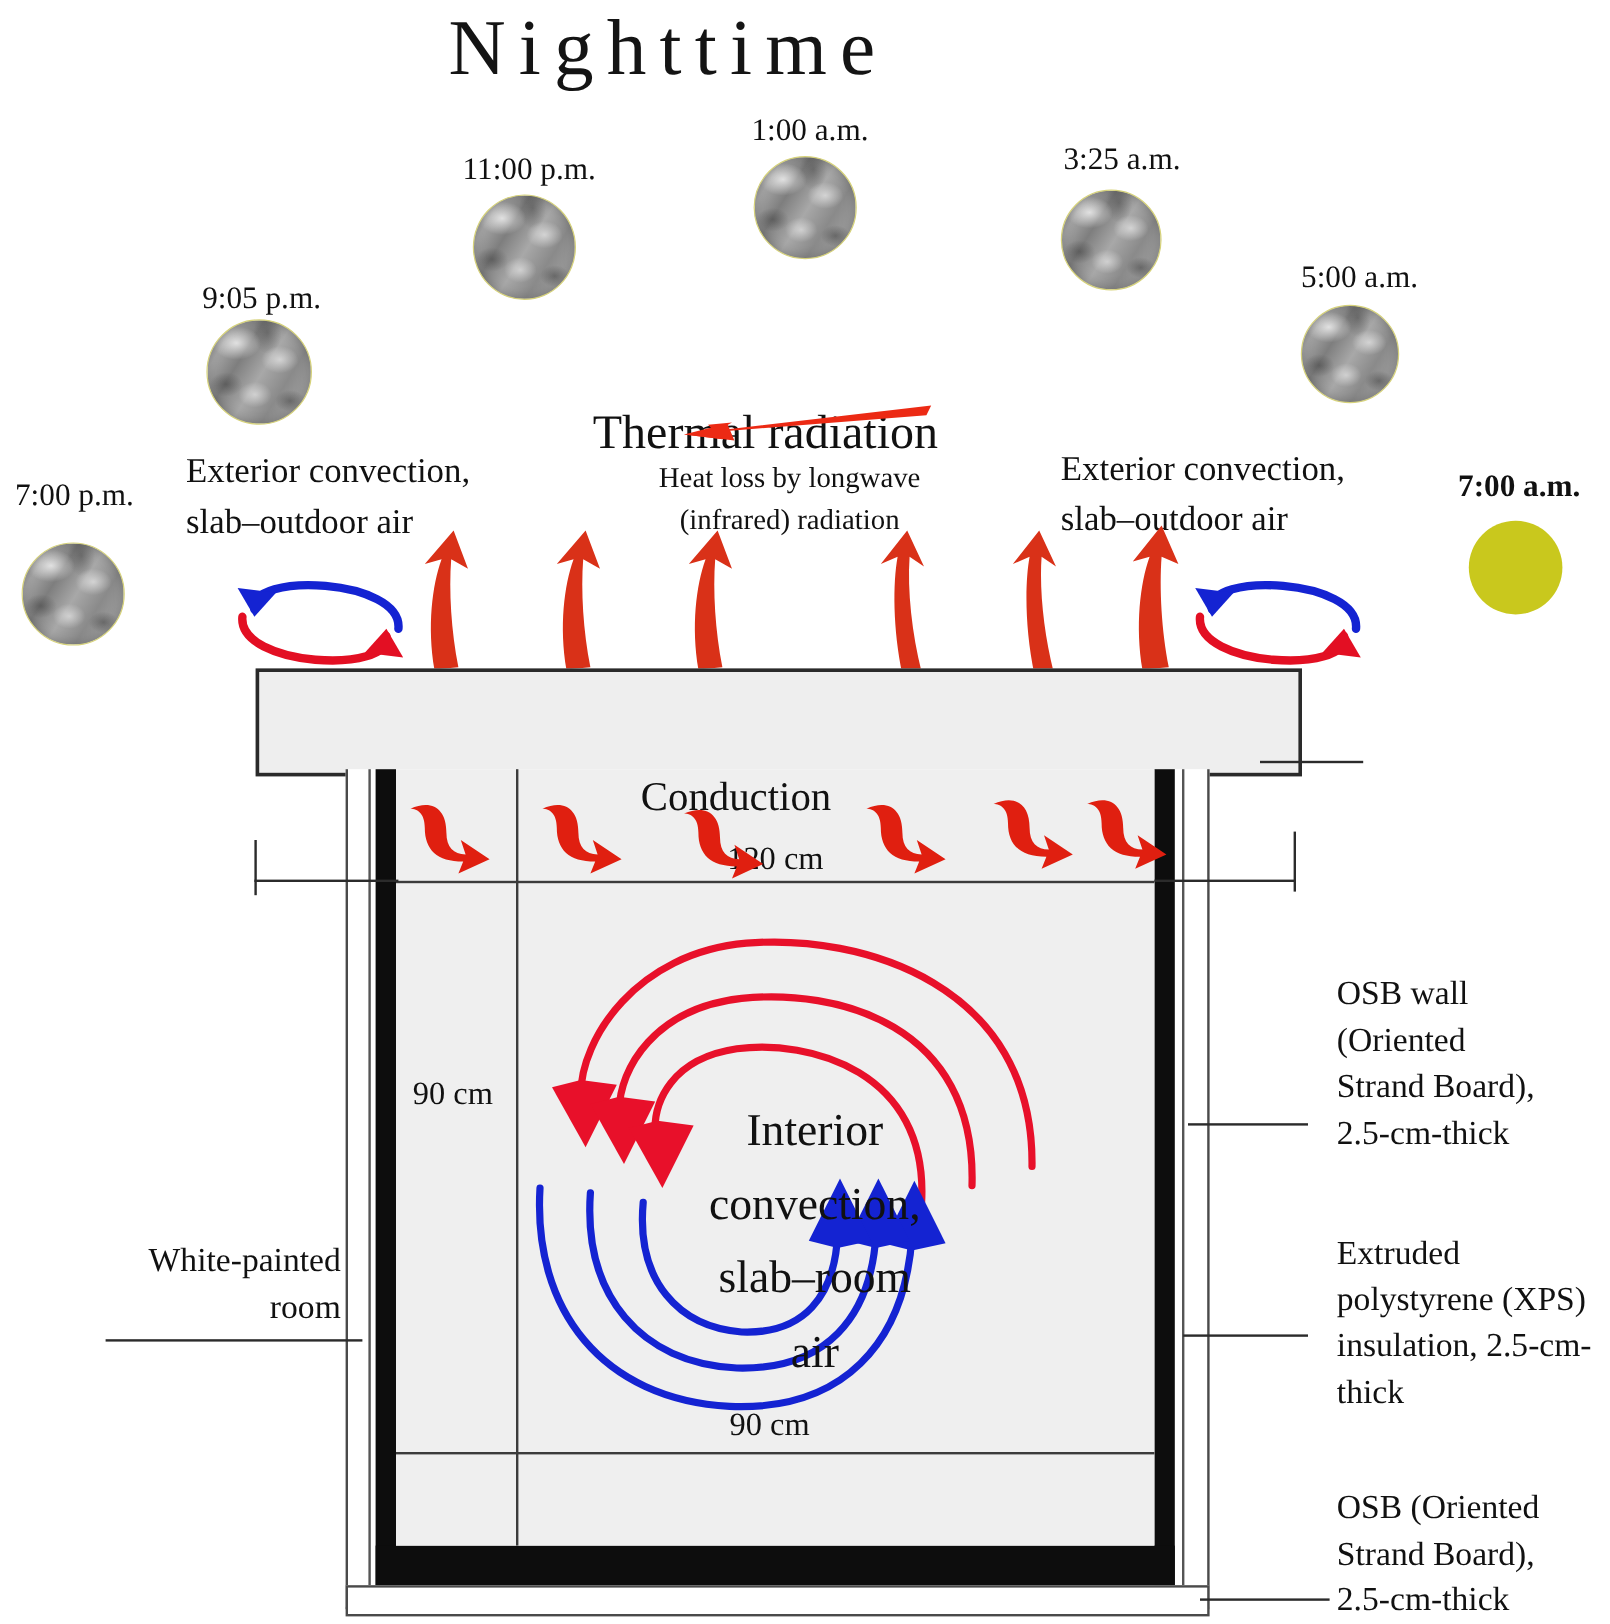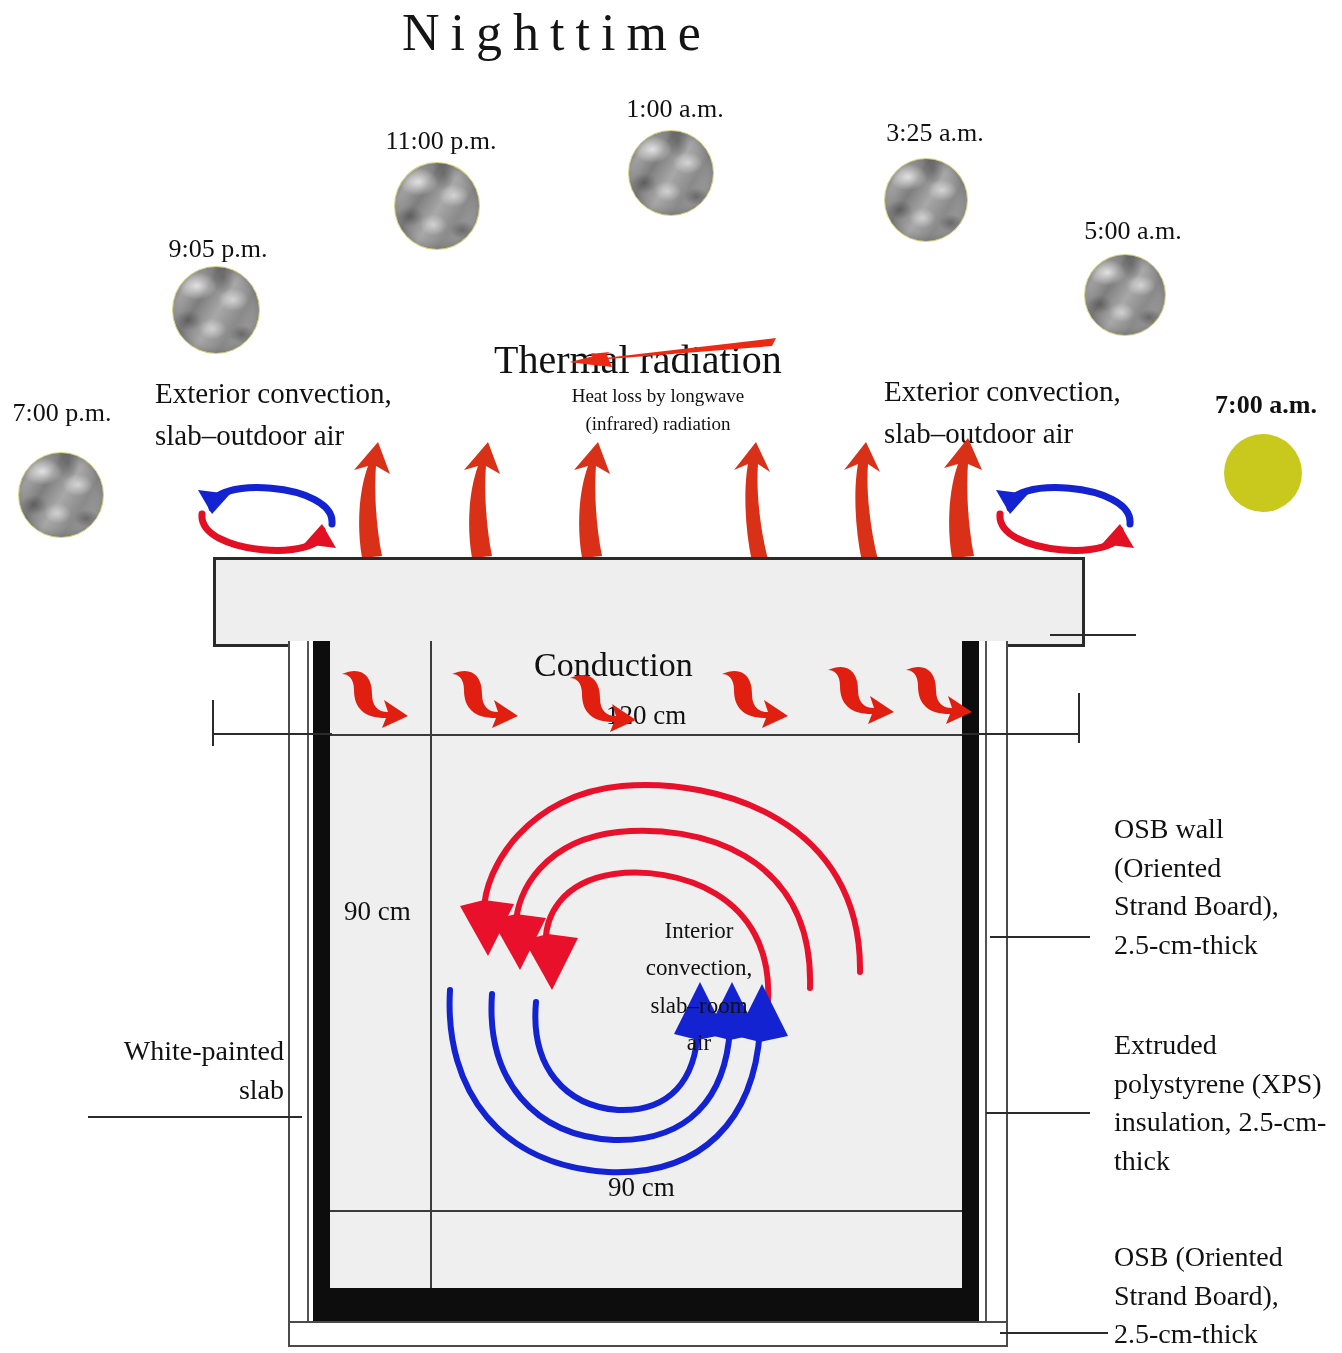--- a/index.html
+++ b/index.html
@@ -21,21 +21,21 @@
     font-family:"Liberation Serif","DejaVu Serif",serif;
     color:#111111;
     line-height:1.18;
     white-space:pre-line;
   }
 
   
   #page-title{
     top:2px;left:0;width:1114px;
     text-align:center;
-    font-size:52px;
+    font-size:66px;
     letter-spacing:11px;
     color:#141414;
   }
 
   
   .sky-label{
     font-size:26px;
     text-align:center;
     white-space:nowrap;
   }
@@ -57,21 +57,21 @@
     background:#c9c81d;
   }
 
   
   #thermal-radiation-title{
     font-size:40px;
     white-space:nowrap;
     margin-top:48px;
   }
   .caption{
-    font-size:19px;
+    font-size:24px;
     text-align:center;
   }
   .side-note{
     font-size:28px;
     line-height:1.38;
   }
   .dim-label{
     font-size:27px;
     white-space:nowrap;
   }
@@ -244,21 +244,21 @@
       <path d="M 62,214 C 56,300 104,356 184,360 C 258,362 296,318 300,248"></path>
       <path d="M 106,222 C 100,288 136,326 188,330 C 240,332 266,300 268,248"></path>
     </g>
     <g fill="#1423d2">
       <path d="M 330,262 L 306,256 L 332,204 L 358,256 Z"></path>
       <path d="M 300,260 L 276,254 L 302,202 L 328,254 Z"></path>
       <path d="M 268,260 L 244,254 L 270,202 L 296,254 Z"></path>
     </g>
   </svg>
 
-  <div class="txt caption" style="top:912px;left:594px;width:210px;line-height:1.62;font-size:23px;">Interior
+  <div class="txt caption" style="top:912px;left:574px;width:210px;line-height:1.62;font-size:38px;">Interior
 convection,
 slab–room
 air</div>
 
   <div class="txt dim-label" style="top:896px;left:344px;">90 cm</div>
   <div class="txt dim-label" style="top:1172px;left:608px;">90 cm</div>
 
   <div class="abs leader" style="top:936px;left:990px;width:100px;"></div>
   <div class="txt side-note" style="top:810px;left:1114px;width:236px;">OSB wall
 (Oriented
@@ -270,16 +270,16 @@
 polystyrene (XPS)
 insulation, 2.5-cm-
 thick</div>
 
   <div class="abs leader" style="top:1332px;left:1000px;width:108px;"></div>
   <div class="txt side-note" style="top:1238px;left:1114px;width:230px;">OSB (Oriented
 Strand Board),
 2.5-cm-thick</div>
 
   <div class="txt side-note" style="top:1032px;left:84px;width:200px;text-align:right;">White-painted
-slab</div>
+room</div>
   <div class="abs leader" style="top:1116px;left:88px;width:214px;"></div>
 
 </div>
 
 </body></html>

